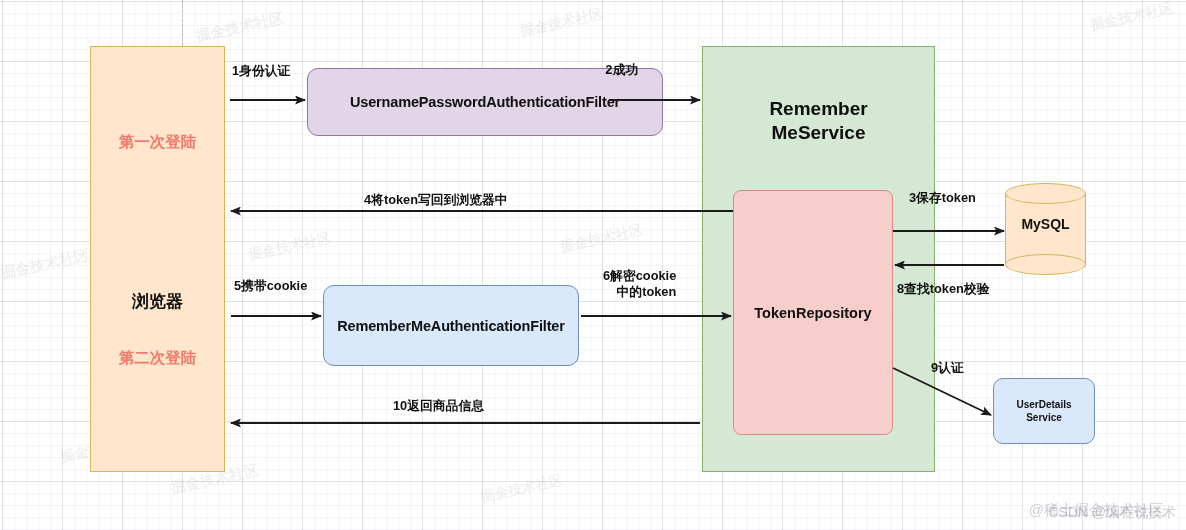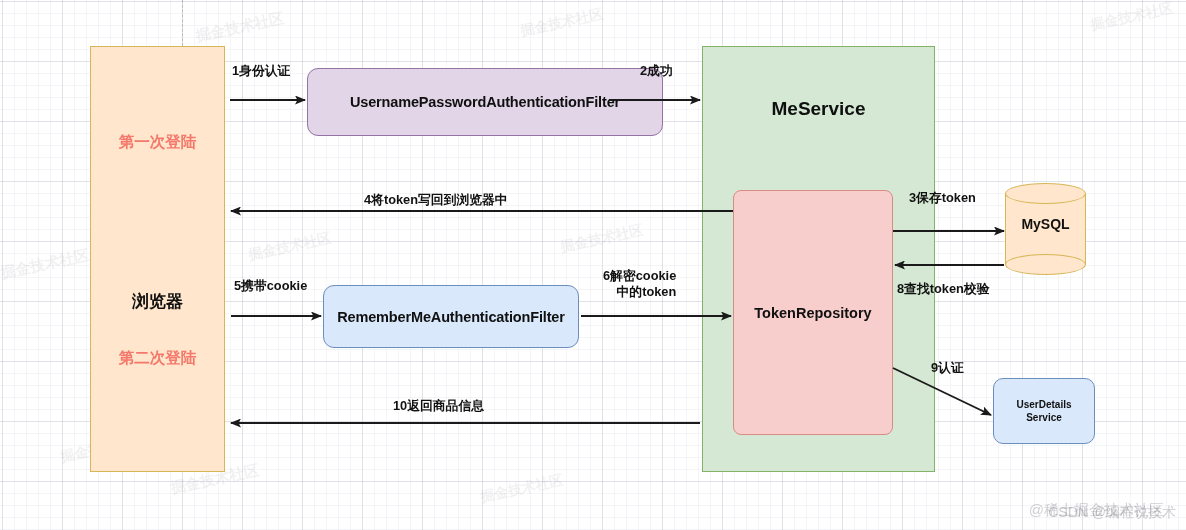--- a/index.html
+++ b/index.html
@@ -52,21 +52,21 @@
     position:absolute;left:0;top:50px;width:100%;
     font-size:19px;font-weight:bold;line-height:1.28;color:#0f0f0f;
   }
 
   #upaf-box{
     left:307px;top:68px;width:356px;height:68px;
     background:#e1d5e7;border:1.5px solid #9673a6;border-radius:11px;
     font-size:14.5px;letter-spacing:-0.15px;
   }
   #rmaf-box{
-    left:323px;top:285px;width:256px;height:63px;
+    left:323px;top:285px;width:256px;height:81px;
     background:#dae8fc;border:1.5px solid #6c8ebf;border-radius:11px;
     font-size:14.5px;letter-spacing:-0.15px;
   }
   #token-repo-box{
     left:733px;top:190px;width:160px;height:245px;
     background:#f8cecc;border:1.5px solid #d98b85;border-radius:8px;
     font-size:14.5px;
   }
   #userdetails-box{
     left:993px;top:378px;width:102px;height:66px;
@@ -130,20 +130,21 @@
 <div class="dashv"></div>
 
 <div class="node" id="browser-box">
   <div class="bt" id="lbl-first-login">第一次登陆</div>
   <div class="bt" id="lbl-browser">浏览器</div>
   <div class="bt" id="lbl-second-login">第二次登陆</div>
 </div>
 
 <div class="node" id="remember-me-service">
   <div class="title">
+    <div>Remember</div>
     <div>MeService</div>
   </div>
 </div>
 
 <div class="node" id="upaf-box">UsernamePasswordAuthenticationFilter</div>
 
 <div class="node" id="rmaf-box">RememberMeAuthenticationFilter</div>
 
 <div class="node" id="token-repo-box">TokenRepository</div>
 
@@ -181,21 +182,21 @@
   <line x1="893" y1="231" x2="1004" y2="231" stroke="#1a1a1a" stroke-width="1.9" marker-end="url(#ah)"></line>
 
   <line x1="1004" y1="265" x2="895" y2="265" stroke="#1a1a1a" stroke-width="1.9" marker-end="url(#ah)"></line>
 
   <line x1="893" y1="368" x2="991" y2="415" stroke="#1a1a1a" stroke-width="1.9" marker-end="url(#ah)"></line>
 
   <line x1="700" y1="423" x2="231" y2="423" stroke="#1a1a1a" stroke-width="1.9" marker-end="url(#ah)"></line>
 </svg>
 
 <div class="alabel" style="left:232px;top:63px;">1身份认证</div>
-<div class="alabel" style="left:640px;top:63px;">2成功</div>
+<div class="alabel" style="left:605px;top:63px;font-family:Liberation Mono, monospace;">2成功</div>
 <div class="alabel" style="left:909px;top:190px;">3保存token</div>
 <div class="alabel" style="left:364px;top:192px;">4将token写回到浏览器中</div>
 <div class="alabel" style="left:234px;top:278px;">5携带cookie</div>
 <div class="alabel" style="left:603px;top:268px;text-align:right;">
   <div>6解密cookie</div>
   <div>中的token</div>
 </div>
 <div class="alabel" style="left:897px;top:281px;text-align:center;">8查找token校验</div>
 <div class="alabel" style="left:931px;top:360px;">9认证</div>
 <div class="alabel" style="left:393px;top:398px;">10返回商品信息</div>

